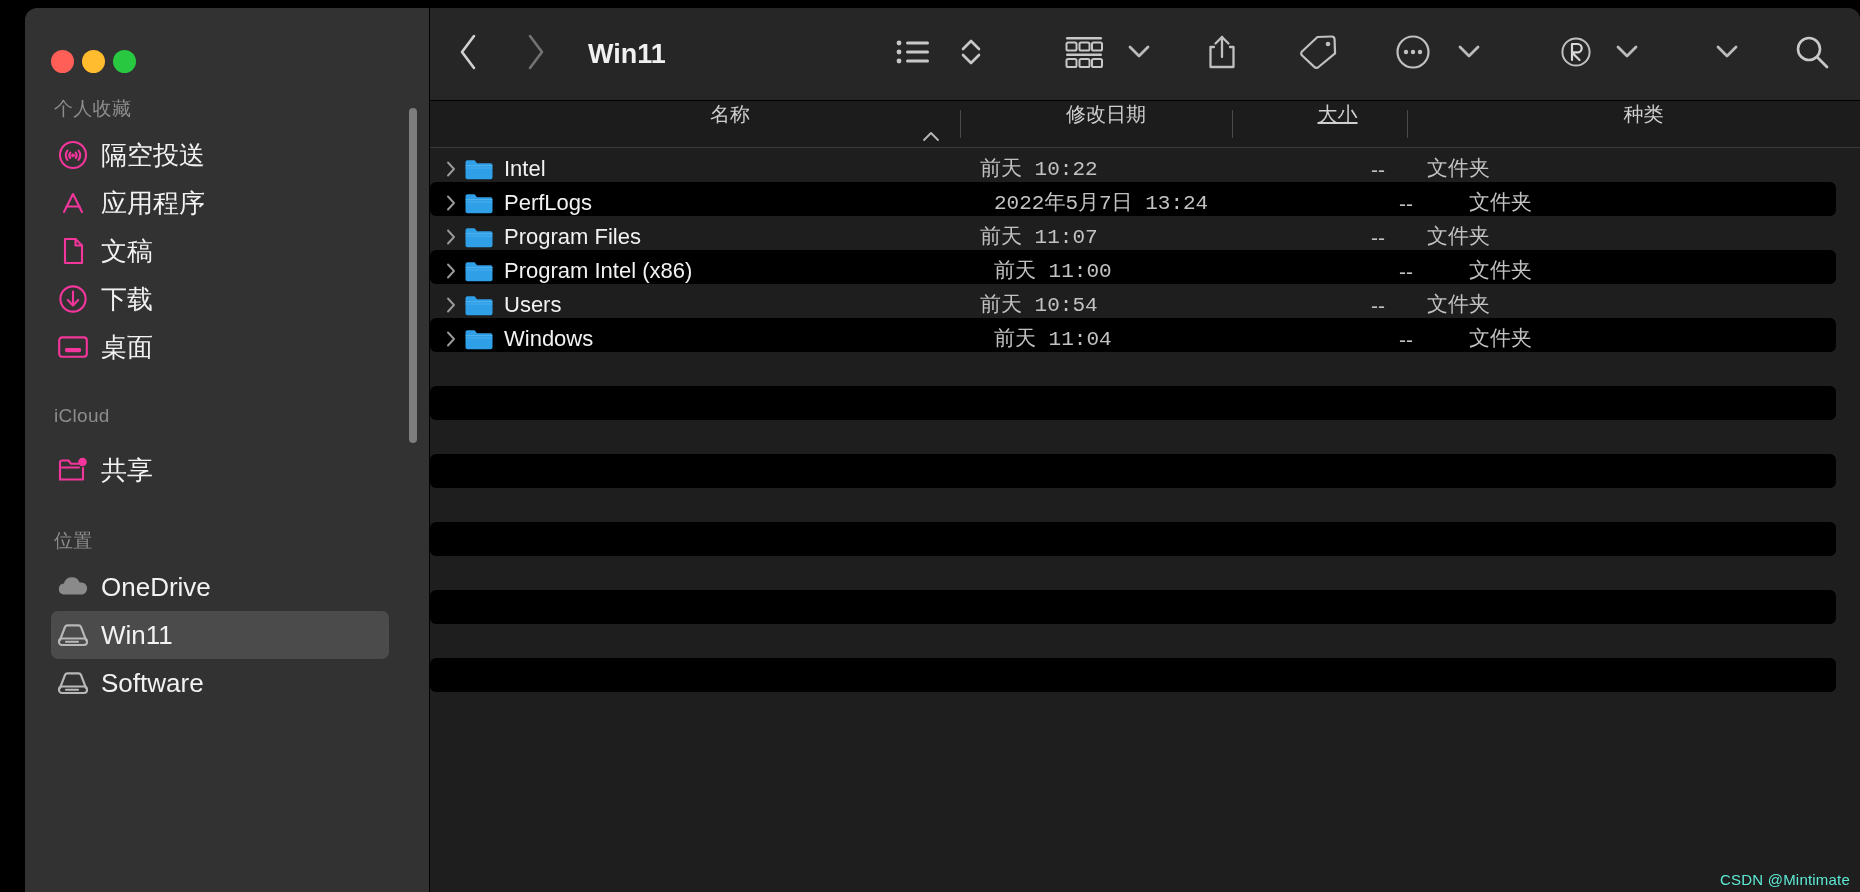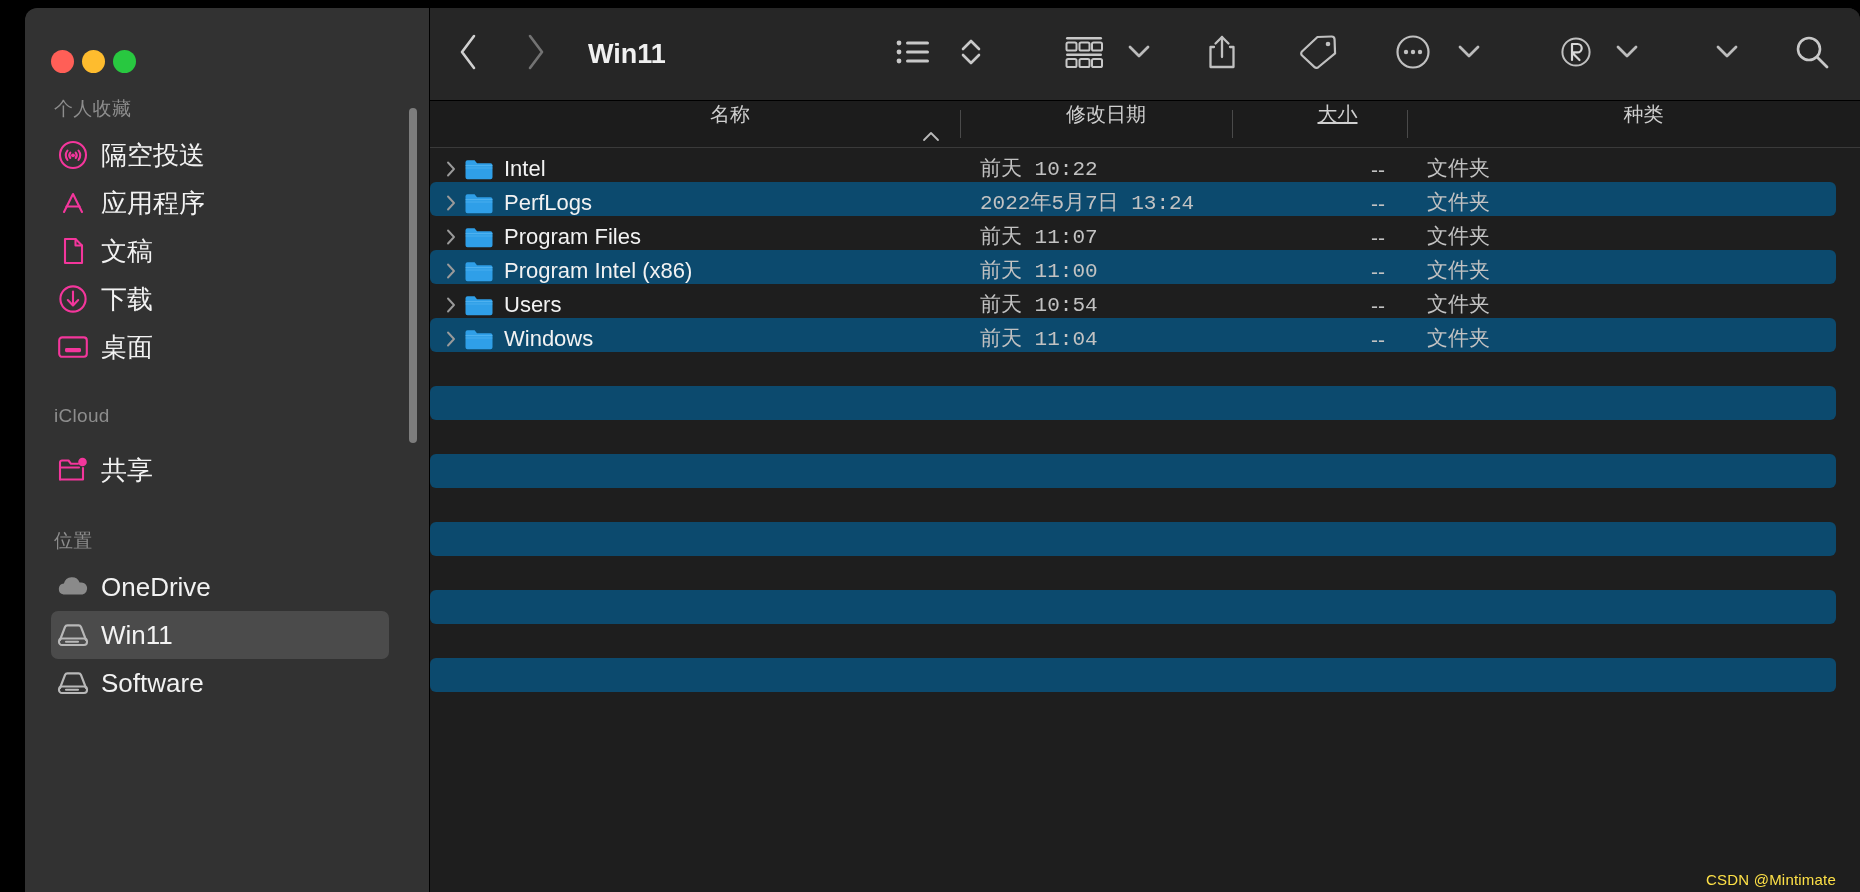--- a/index.html
+++ b/index.html
@@ -185,21 +185,21 @@
     overflow: hidden;
     background: #1e1e1e;
   }
   .row {
     height: 34px;
     display: flex;
     align-items: flex-end;
     margin-right: 24px;
     border-radius: 6px;
   }
-  .row.stripe { background: #0c4a6e; }
+  .row.stripe { background: #000000; gap: 14px; }
   .cell {
     display: flex;
     align-items: center;
     white-space: nowrap;
     overflow: hidden;
   }
   .cell-name {
     width: 530px;
     padding-left: 8px;
     color: #f2f2f2;
@@ -235,23 +235,23 @@
   }
   .cell-kind {
     flex: 1 1 auto;
     padding-left: 20px;
     color: #c2c2c2;
     font-size: 21px;
   }
 
   #watermark {
     position: absolute;
-    right: 24px;
+    right: 10px;
     bottom: 4px;
-    color: #fde047;
+    color: #5eead4;
     font-size: 15px;
     letter-spacing: 0.2px;
   }
 </style>
 </head>
 <body>
 
 <div id="window">
 
   <aside id="sidebar">

